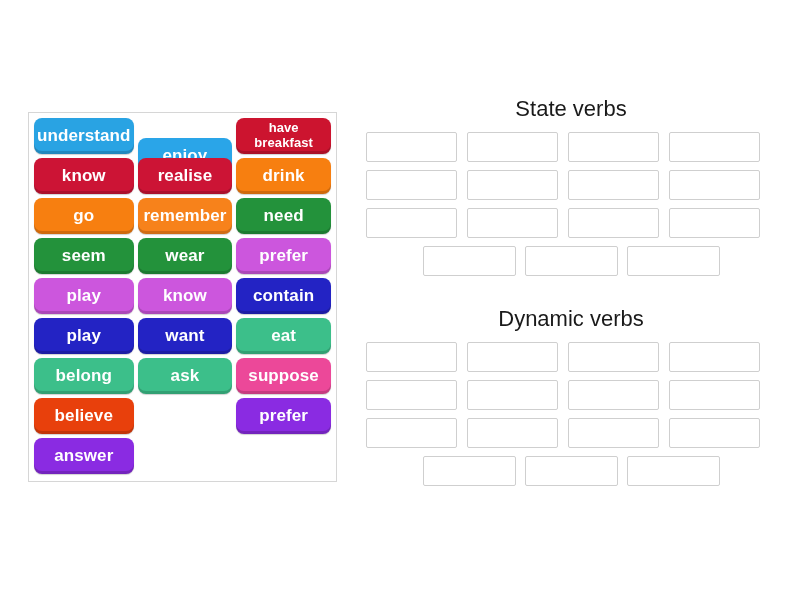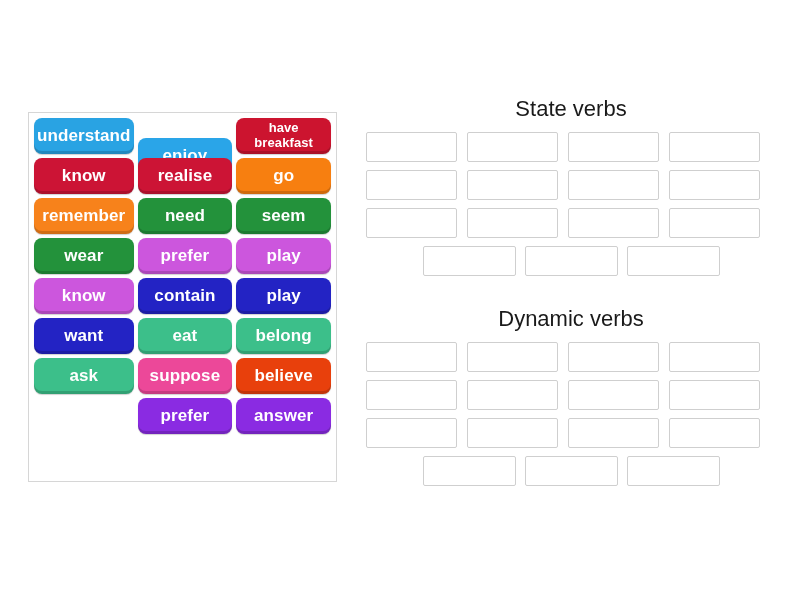--- a/index.html
+++ b/index.html
@@ -121,20 +121,23 @@
         <div class="tile small" style="background: rgb(204, 20, 47);">have
 breakfast</div>
       </div>
       <div class="tile-cell">
         <div class="tile" style="background: rgb(204, 20, 53);">know</div>
       </div>
       <div class="tile-cell">
         <div class="tile" style="background: rgb(204, 20, 53);">realise</div>
       </div>
       <div class="tile-cell">
+        <div class="tile" style="background: rgb(247, 127, 16);">drink</div>
+      </div>
+      <div class="tile-cell">
         <div class="tile" style="background: rgb(247, 127, 16);">go</div>
       </div>
       <div class="tile-cell">
         <div class="tile" style="background: rgb(247, 130, 27);">remember</div>
       </div>
       <div class="tile-cell">
         <div class="tile" style="background: rgb(35, 146, 59);">need</div>
       </div>
       <div class="tile-cell">
         <div class="tile" style="background: rgb(35, 146, 59);">seem</div>

